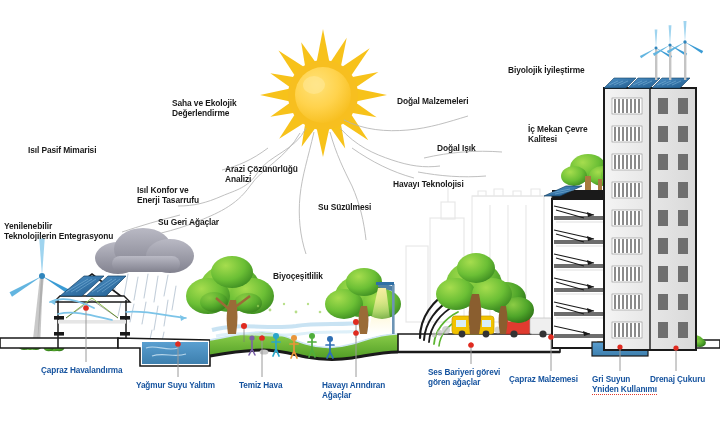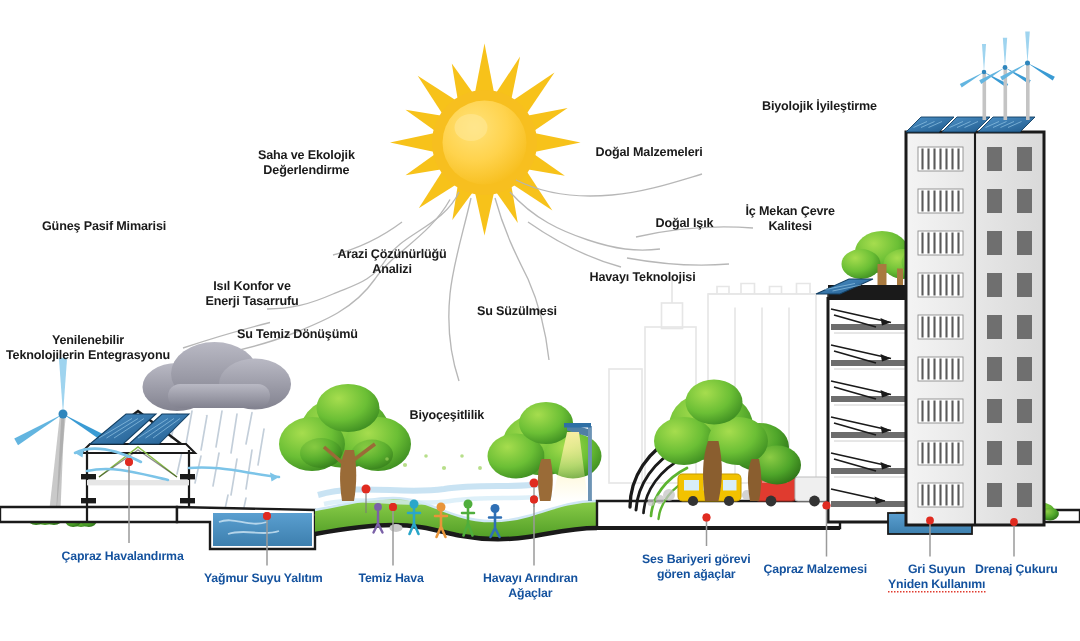--- a/index.html
+++ b/index.html
@@ -8,21 +8,20 @@
     width:720px;height:427px;overflow:hidden;position:relative;
     font-family:"Liberation Sans","DejaVu Sans",sans-serif;
     background:#ffffff;
   }
   #stage{position:absolute;inset:0;width:720px;height:427px;}
   #artwork{position:absolute;left:0;top:0;width:720px;height:427px;}
 
   .lbl{
     position:absolute;white-space:pre-line;line-height:1.18;
     letter-spacing:-0.1px;
-    text-align:center;
   }
   .lbl-dark{ color:#1a1a1a; font-weight:bold; font-size:8.4px; }
   .lbl-dark.thin{ font-weight:600; }
   .lbl-blue{ color:#14529e; font-weight:bold; font-size:8.2px; }
   .spell{ border-bottom:1.4px dotted #e03b2f; }
 </style>
 </head>
 <body>
 
 <div id="stage">
@@ -647,35 +646,35 @@
         <circle cx="551" cy="337" r="2.6" fill="#e02b20"></circle>
         <line x1="620" x2="620" y1="347" y2="371" stroke="#9a9a9a" stroke-width="1"></line>
         <circle cx="620" cy="347" r="2.6" fill="#e02b20"></circle>
         <line x1="676" x2="676" y1="348" y2="371" stroke="#9a9a9a" stroke-width="1"></line>
         <circle cx="676" cy="348" r="2.6" fill="#e02b20"></circle>
       </g>
 
   </svg>
 
   <div id="upperLabels">
-      <div class="lbl lbl-dark" style="left: 28px; top: 146px;">Güneş Pasif Mimarisi</div>
+      <div class="lbl lbl-dark" style="left: 28px; top: 146px;">Isıl Pasif Mimarisi</div>
       <div class="lbl lbl-dark thin" style="left: 172px; top: 99px;">Saha ve Ekolojik
 Değerlendirme</div>
       <div class="lbl lbl-dark thin" style="left: 397px; top: 97px;">Doğal Malzemeleri</div>
       <div class="lbl lbl-dark thin" style="left: 508px; top: 66px;">Biyolojik İyileştirme</div>
-      <div class="lbl lbl-dark thin" style="left: 497px; top: 125px; margin-top: 11px;">İç Mekan Çevre
+      <div class="lbl lbl-dark thin" style="left: 528px; top: 125px;">İç Mekan Çevre
 Kalitesi</div>
       <div class="lbl lbl-dark thin" style="left: 437px; top: 144px;">Doğal Işık</div>
       <div class="lbl lbl-dark thin" style="left: 225px; top: 165px;">Arazi Çözünürlüğü
 Analizi</div>
       <div class="lbl lbl-dark thin" style="left: 393px; top: 180px;">Havayı Teknolojisi</div>
       <div class="lbl lbl-dark thin" style="left: 137px; top: 186px;">Isıl Konfor ve
 Enerji Tasarrufu</div>
       <div class="lbl lbl-dark thin" style="left: 318px; top: 203px;">Su Süzülmesi</div>
-      <div class="lbl lbl-dark thin" style="left: 158px; top: 218px;">Su Temiz Dönüşümü</div>
+      <div class="lbl lbl-dark thin" style="left: 158px; top: 218px;">Su Geri Ağaçlar</div>
       <div class="lbl lbl-dark thin" style="left: 4px; top: 222px;">Yenilenebilir
 Teknolojilerin Entegrasyonu</div>
       <div class="lbl lbl-dark thin" style="left: 273px; top: 272px;">Biyoçeşitlilik</div>
     </div>
   <div id="calloutLabels">
       <div class="lbl lbl-blue" style="left: 41px; top: 366px;">Çapraz Havalandırma</div>
       <div class="lbl lbl-blue" style="left: 136px; top: 381px;">Yağmur Suyu Yalıtım</div>
       <div class="lbl lbl-blue" style="left: 239px; top: 381px;">Temiz Hava</div>
       <div class="lbl lbl-blue" style="left: 322px; top: 381px;">Havayı Arındıran
 Ağaçlar</div>

